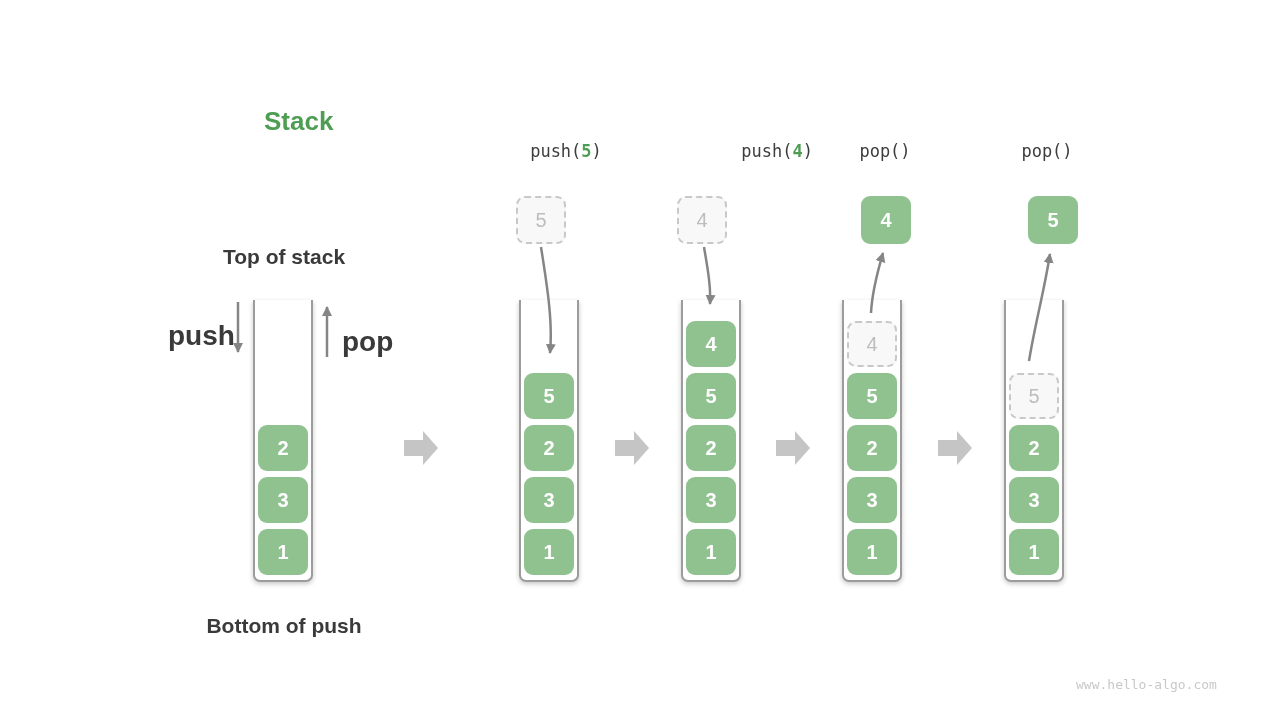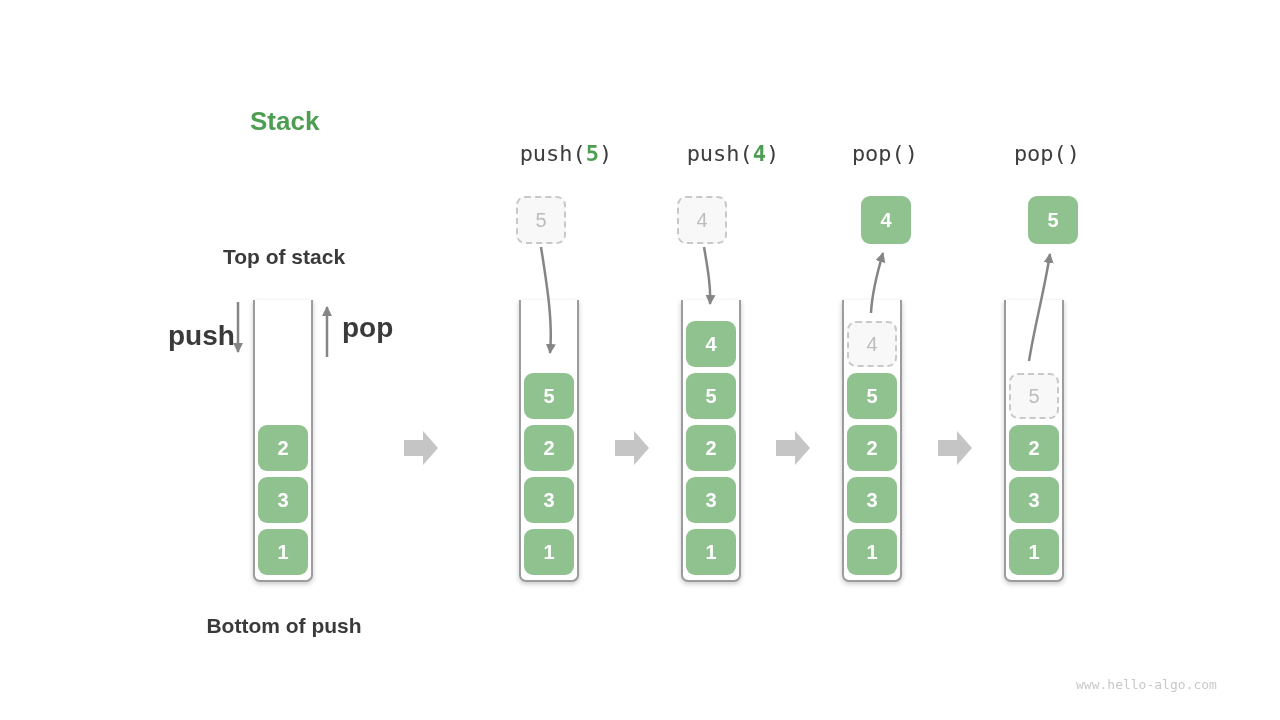--- a/index.html
+++ b/index.html
@@ -1,25 +1,25 @@
 <!DOCTYPE html>
 <html><head>
 <meta charset="utf-8">
 <style>
   html,body{margin:0;padding:0;}
   body{width:1280px;height:720px;background:#ffffff;overflow:hidden;
        font-family:"Liberation Sans",sans-serif;position:relative;}
   .abs{position:absolute;}
 
-  .title{font-size:26px;font-weight:bold;color:#4d9e53;}
+  .title{font-size:26px;font-weight:bold;color:#4d9e53;margin-left:14px;}
   .side-label{font-size:21px;font-weight:bold;color:#3a3a3a;text-align:center;width:220px;}
   .op-label{font-size:28px;font-weight:bold;color:#3a3a3a;}
 
   .header{width:160px;text-align:center;font-family:"DejaVu Sans Mono",monospace;
-          font-size:22px;color:#3d3d3d;white-space:nowrap;}
+          font-size:17px;color:#3d3d3d;white-space:nowrap;}
   .header .arg{color:#4d9e53;font-weight:bold;}
 
   .well{width:56px;height:280px;border:2px solid #9c9c9c;border-top:none;
         border-radius:0 0 7px 7px;background:#ffffff;
         box-shadow:0 2px 5px rgba(0,0,0,0.22);}
 
   .cell{width:50px;height:46px;border-radius:9px;background:#90c290;
         color:#ffffff;font-size:20px;font-weight:bold;text-align:center;
         line-height:46px;box-sizing:border-box;}
   .topbox{height:48px;line-height:48px;}
@@ -32,26 +32,26 @@
 
   svg{position:absolute;left:0;top:0;}
 </style>
 </head>
 <body>
 
 <div class="abs title" style="left:250px;top:106px;">Stack</div>
 <div class="abs side-label" style="left:174px;top:245px;">Top of stack</div>
 <div class="abs side-label" style="left:174px;top:614px;">Bottom of push</div>
 <div class="abs op-label" style="left:168px;top:320px;">push</div>
-<div class="abs op-label" style="left:342px;top:312px;">pop</div>
+<div class="abs op-label" style="left:342px;top:326px;">pop</div>
 
 <div class="abs header" style="left:486px;top:141px;">
   <span>push(</span><span class="arg">5</span><span>)</span>
 </div>
-<div class="abs header" style="left:653px;top:141px;">
+<div class="abs header" style="left:653px;top:141px;text-align:right;">
   <span>push(</span><span class="arg">4</span><span>)</span>
 </div>
 <div class="abs header" style="left:805px;top:141px;">
   <span>pop()</span><span class="arg"></span><span></span>
 </div>
 <div class="abs header" style="left:967px;top:141px;">
   <span>pop()</span><span class="arg"></span><span></span>
 </div>
 
 <div class="abs ghost topbox" style="left:516px;top:196px;">5</div>

